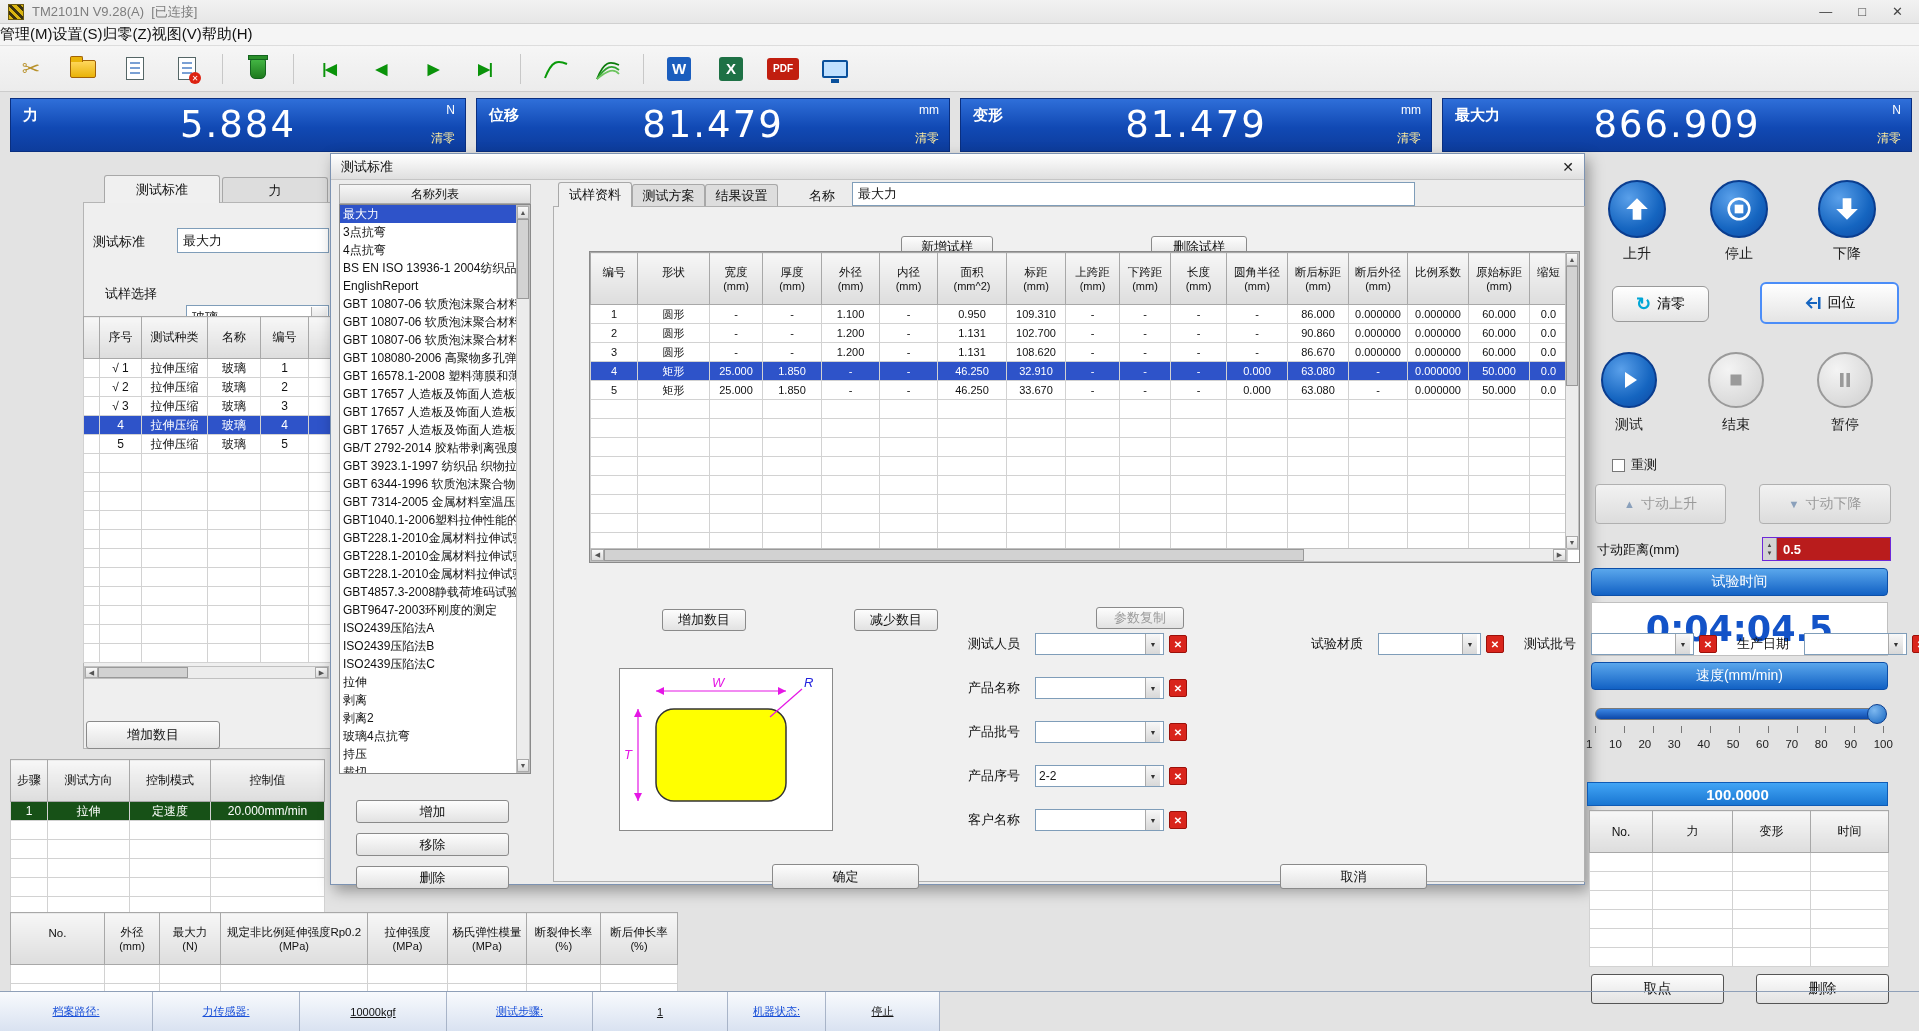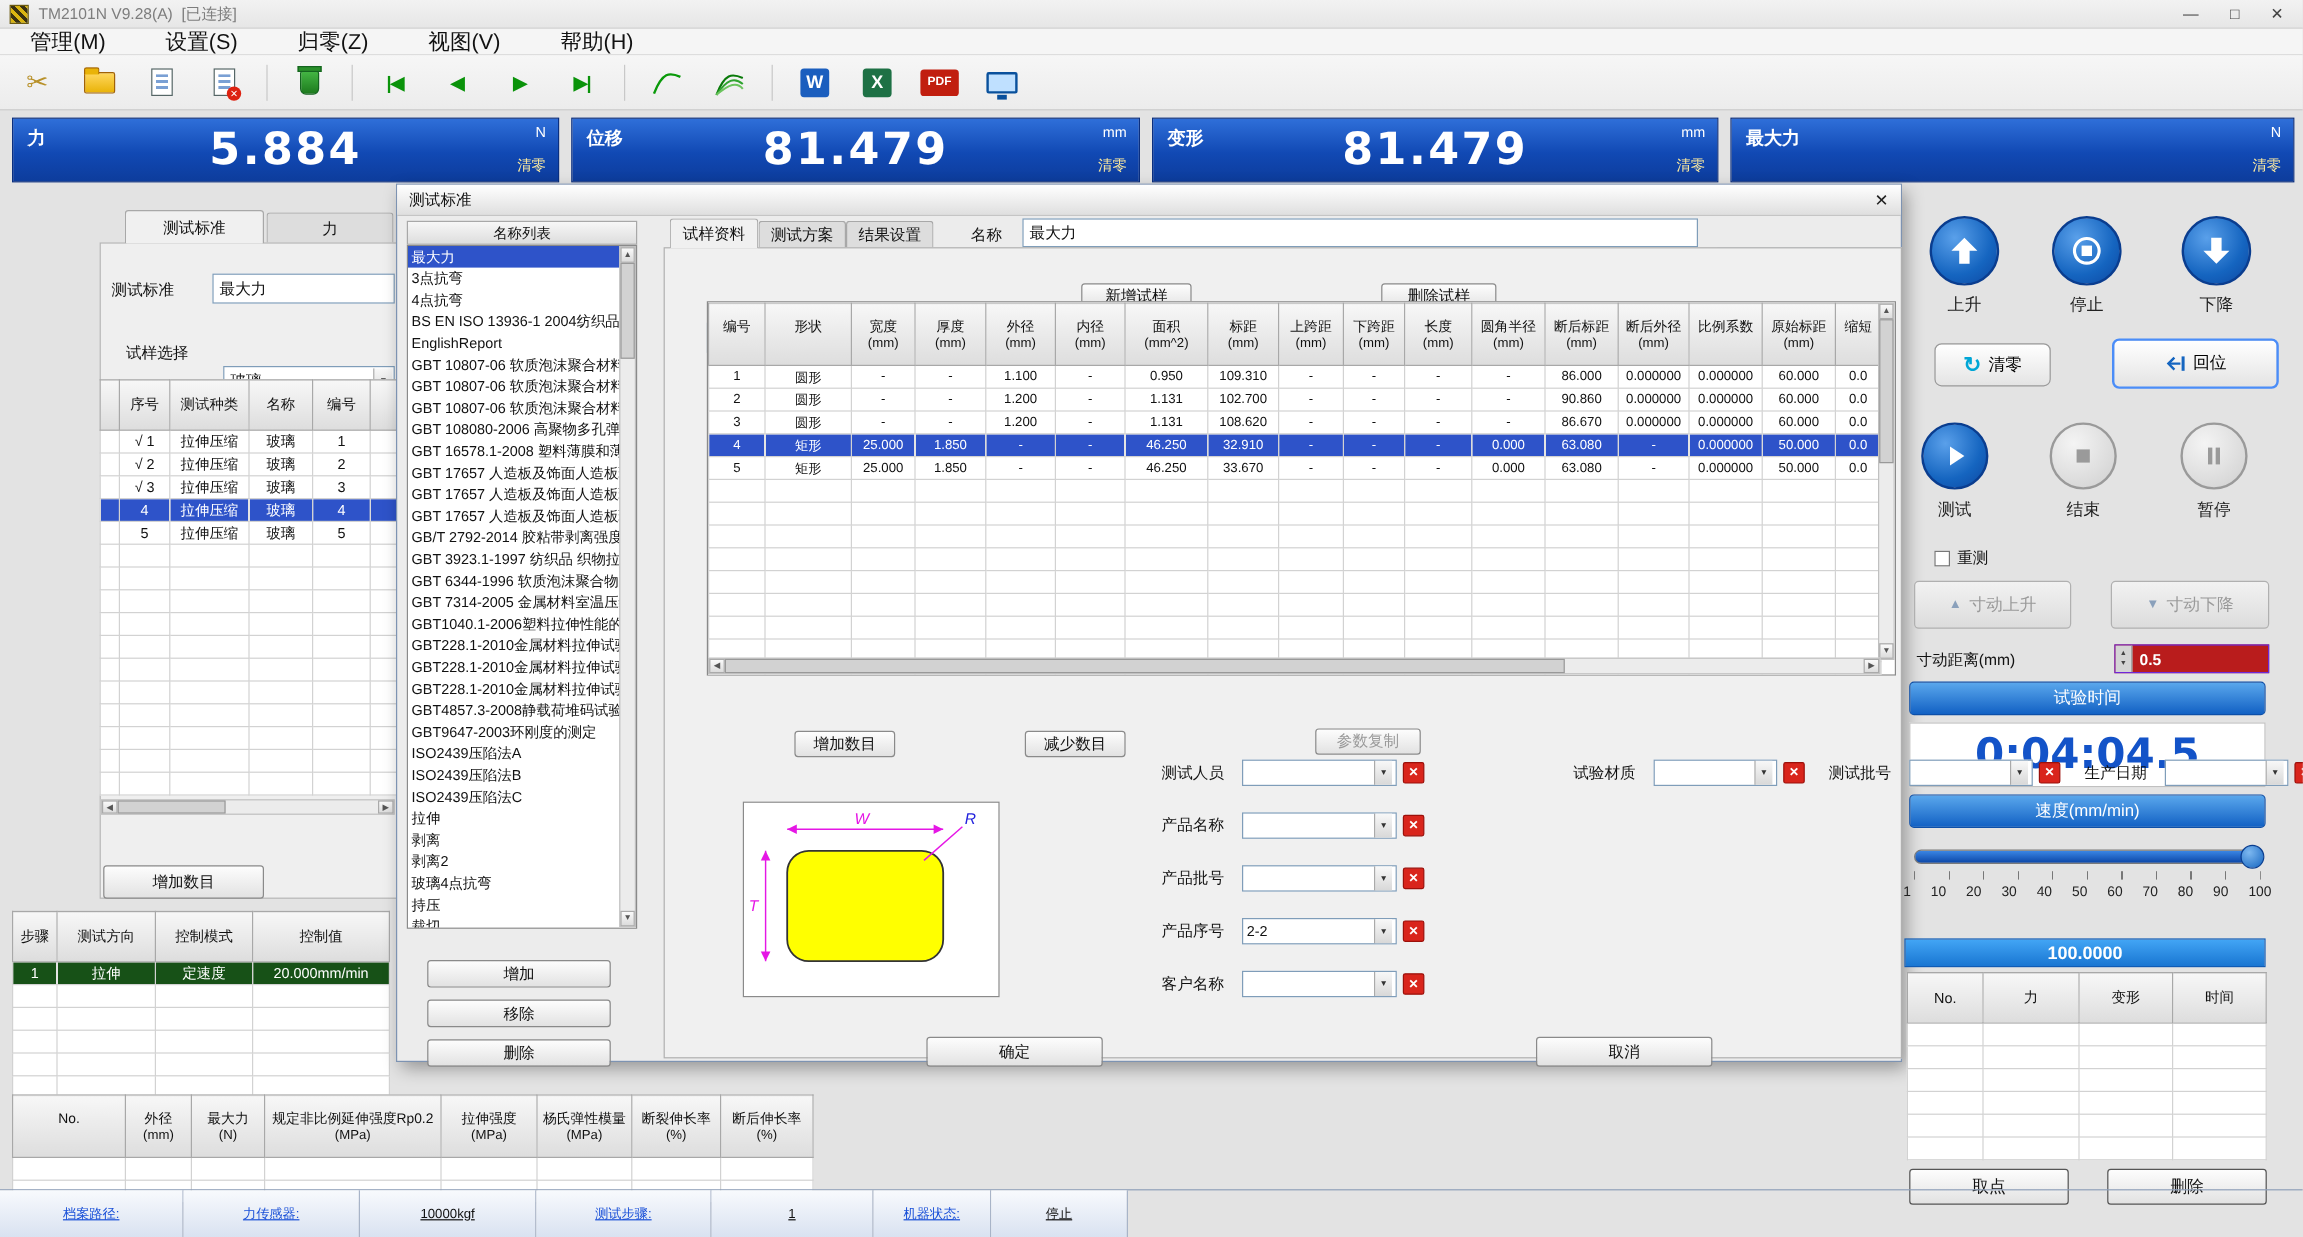--- a/index.html
+++ b/index.html
@@ -13,21 +13,21 @@
     background:linear-gradient(#f2f2f2,#e6e6e6); border-bottom:1px solid #d0d0d0;
     display:flex; align-items:center; padding:0 8px; gap:8px; }
   #appicon { width:16px; height:16px; border:1px solid #6b5a10;
     background:repeating-linear-gradient(45deg,#d9b411 0 3px,#3a3110 3px 6px); }
   #titletext { color:#7d7d7d; font-size:13px; }
   #winbtns { margin-left:auto; display:flex; gap:26px; padding-right:8px; color:#444; font-size:13px; }
   #winbtns span { cursor:default; }
 
   #menubar { position:absolute; left:0; top:24px; width:1919px; height:22px;
     background:#f5f5f5; border-bottom:1px solid #ddd; display:flex; align-items:center; }
-  #menubar span { padding:0 25px; font-size:18px; }
+  #menubar span { padding:0 0; font-size:15px; }
 
   #toolbar { position:absolute; left:0; top:46px; width:1919px; height:46px;
     background:linear-gradient(#f6f6f6,#ececec); border-bottom:1px solid #cccccc;
     display:flex; align-items:center; padding:0 10px; gap:10px; }
   .tbtn { width:42px; height:40px; background:transparent; border:1px solid transparent;
     display:flex; align-items:center; justify-content:center; font-family:inherit; }
   .tsep { width:1px; height:30px; background:#c8c8c8; margin:0 4px; }
   .navg { color:#0a930a; font-weight:bold; font-size:15px; letter-spacing:-1px; }
   .appic { display:inline-flex; align-items:center; justify-content:center; color:#fff;
     font-weight:bold; border-radius:3px; }
@@ -52,21 +52,21 @@
     border-radius:2px; position:relative; }
   .icon-monitor:after { content:""; position:absolute; left:7px; right:7px; bottom:-7px; height:4px; background:#09509c; }
 
   
   .display { position:absolute; top:98px; height:54px;
     background:linear-gradient(180deg,#2f6fd9 0%,#1149b4 55%,#0d3c9c 100%);
     border:1px solid #0a2f80; }
   .dlabel { position:absolute; left:12px; top:7px; color:#fff; font-size:15px; font-weight:bold; }
   .dunit  { position:absolute; right:10px; top:4px; color:#fff; font-size:12px; }
   .dvalue { position:absolute; left:0; right:0; top:4px; text-align:center; color:#fff;
-    font-family:"DejaVu Sans",sans-serif; font-weight:bold; font-size:37px; letter-spacing:2px; }
+    font-family:"DejaVu Sans",sans-serif; font-weight:normal; font-size:37px; letter-spacing:2px; }
   .dclear { position:absolute; right:10px; bottom:4px; color:#ffec9e; font-size:12px; }
 
   
   .btn { background:linear-gradient(#fdfdfd,#e2e2e2); border:1px solid #8a8a8a; border-radius:3px;
     display:flex; align-items:center; justify-content:center; font-size:13px; color:#111;
     font-family:inherit;margin-top:14px; }
   .btn.disabled { color:#9a9a9a; }
   .input { background:#fff; border:1px solid #7f9db9; display:flex; align-items:center;
     padding:0 5px; font-size:13px; position:relative; }
   .carrow { position:absolute; right:1px; top:1px; bottom:1px; width:16px;
@@ -254,20 +254,21 @@
 </div>
 <div class="display" style="left:960px;width:472px">
   <span class="dlabel">变形</span>
   <span class="dunit">mm</span>
   <span class="dvalue">81.479</span>
   <span class="dclear">清零</span>
 </div>
 <div class="display" style="left:1442px;width:470px">
   <span class="dlabel">最大力</span>
   <span class="dunit">N</span>
+  <span class="dvalue">866.909</span>
   <span class="dclear">清零</span>
 </div>
 
 <div class="abs dtab active" style="left:104px;top:175px;width:116px;height:28px;z-index:2">
     <span>测试标准</span>
   </div>
 <div class="abs dtab" style="left:222px;top:177px;width:106px;height:26px">
     <span>力</span>
   </div>
 <div class="abs" style="left:83px;top:202px;width:249px;height:547px;background:#efefef;border:1px solid #b5b5b5"></div>

